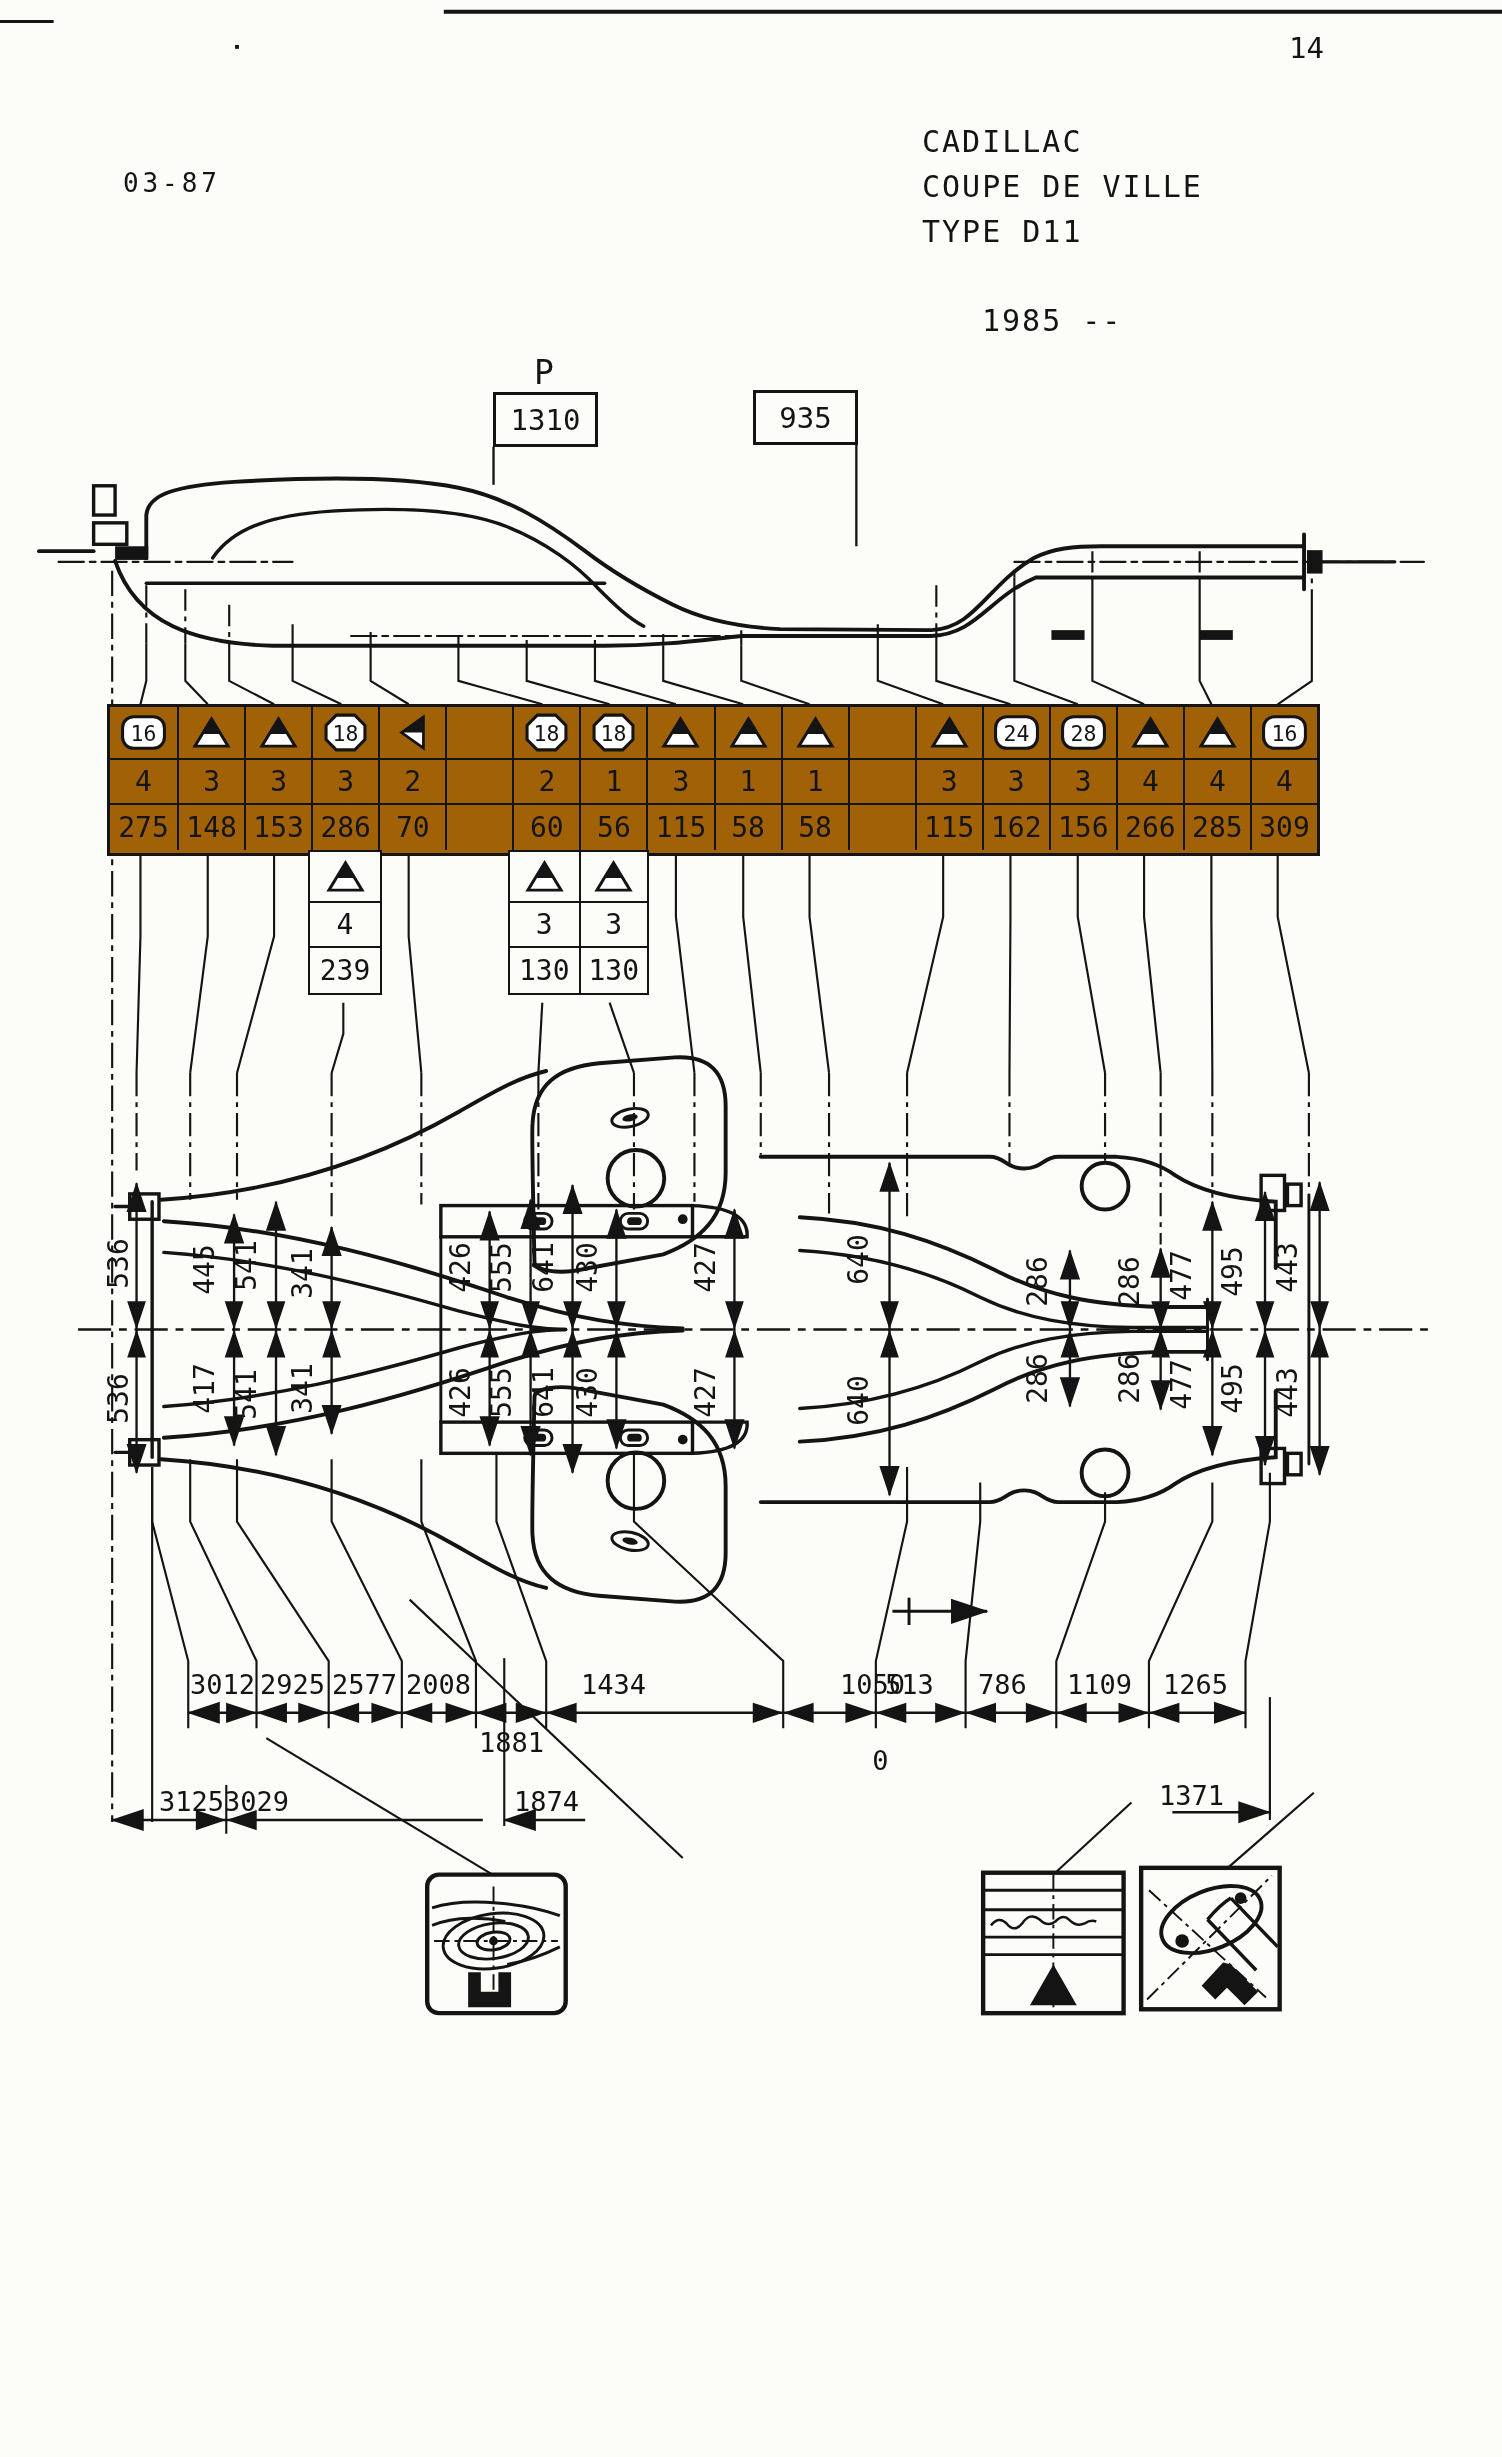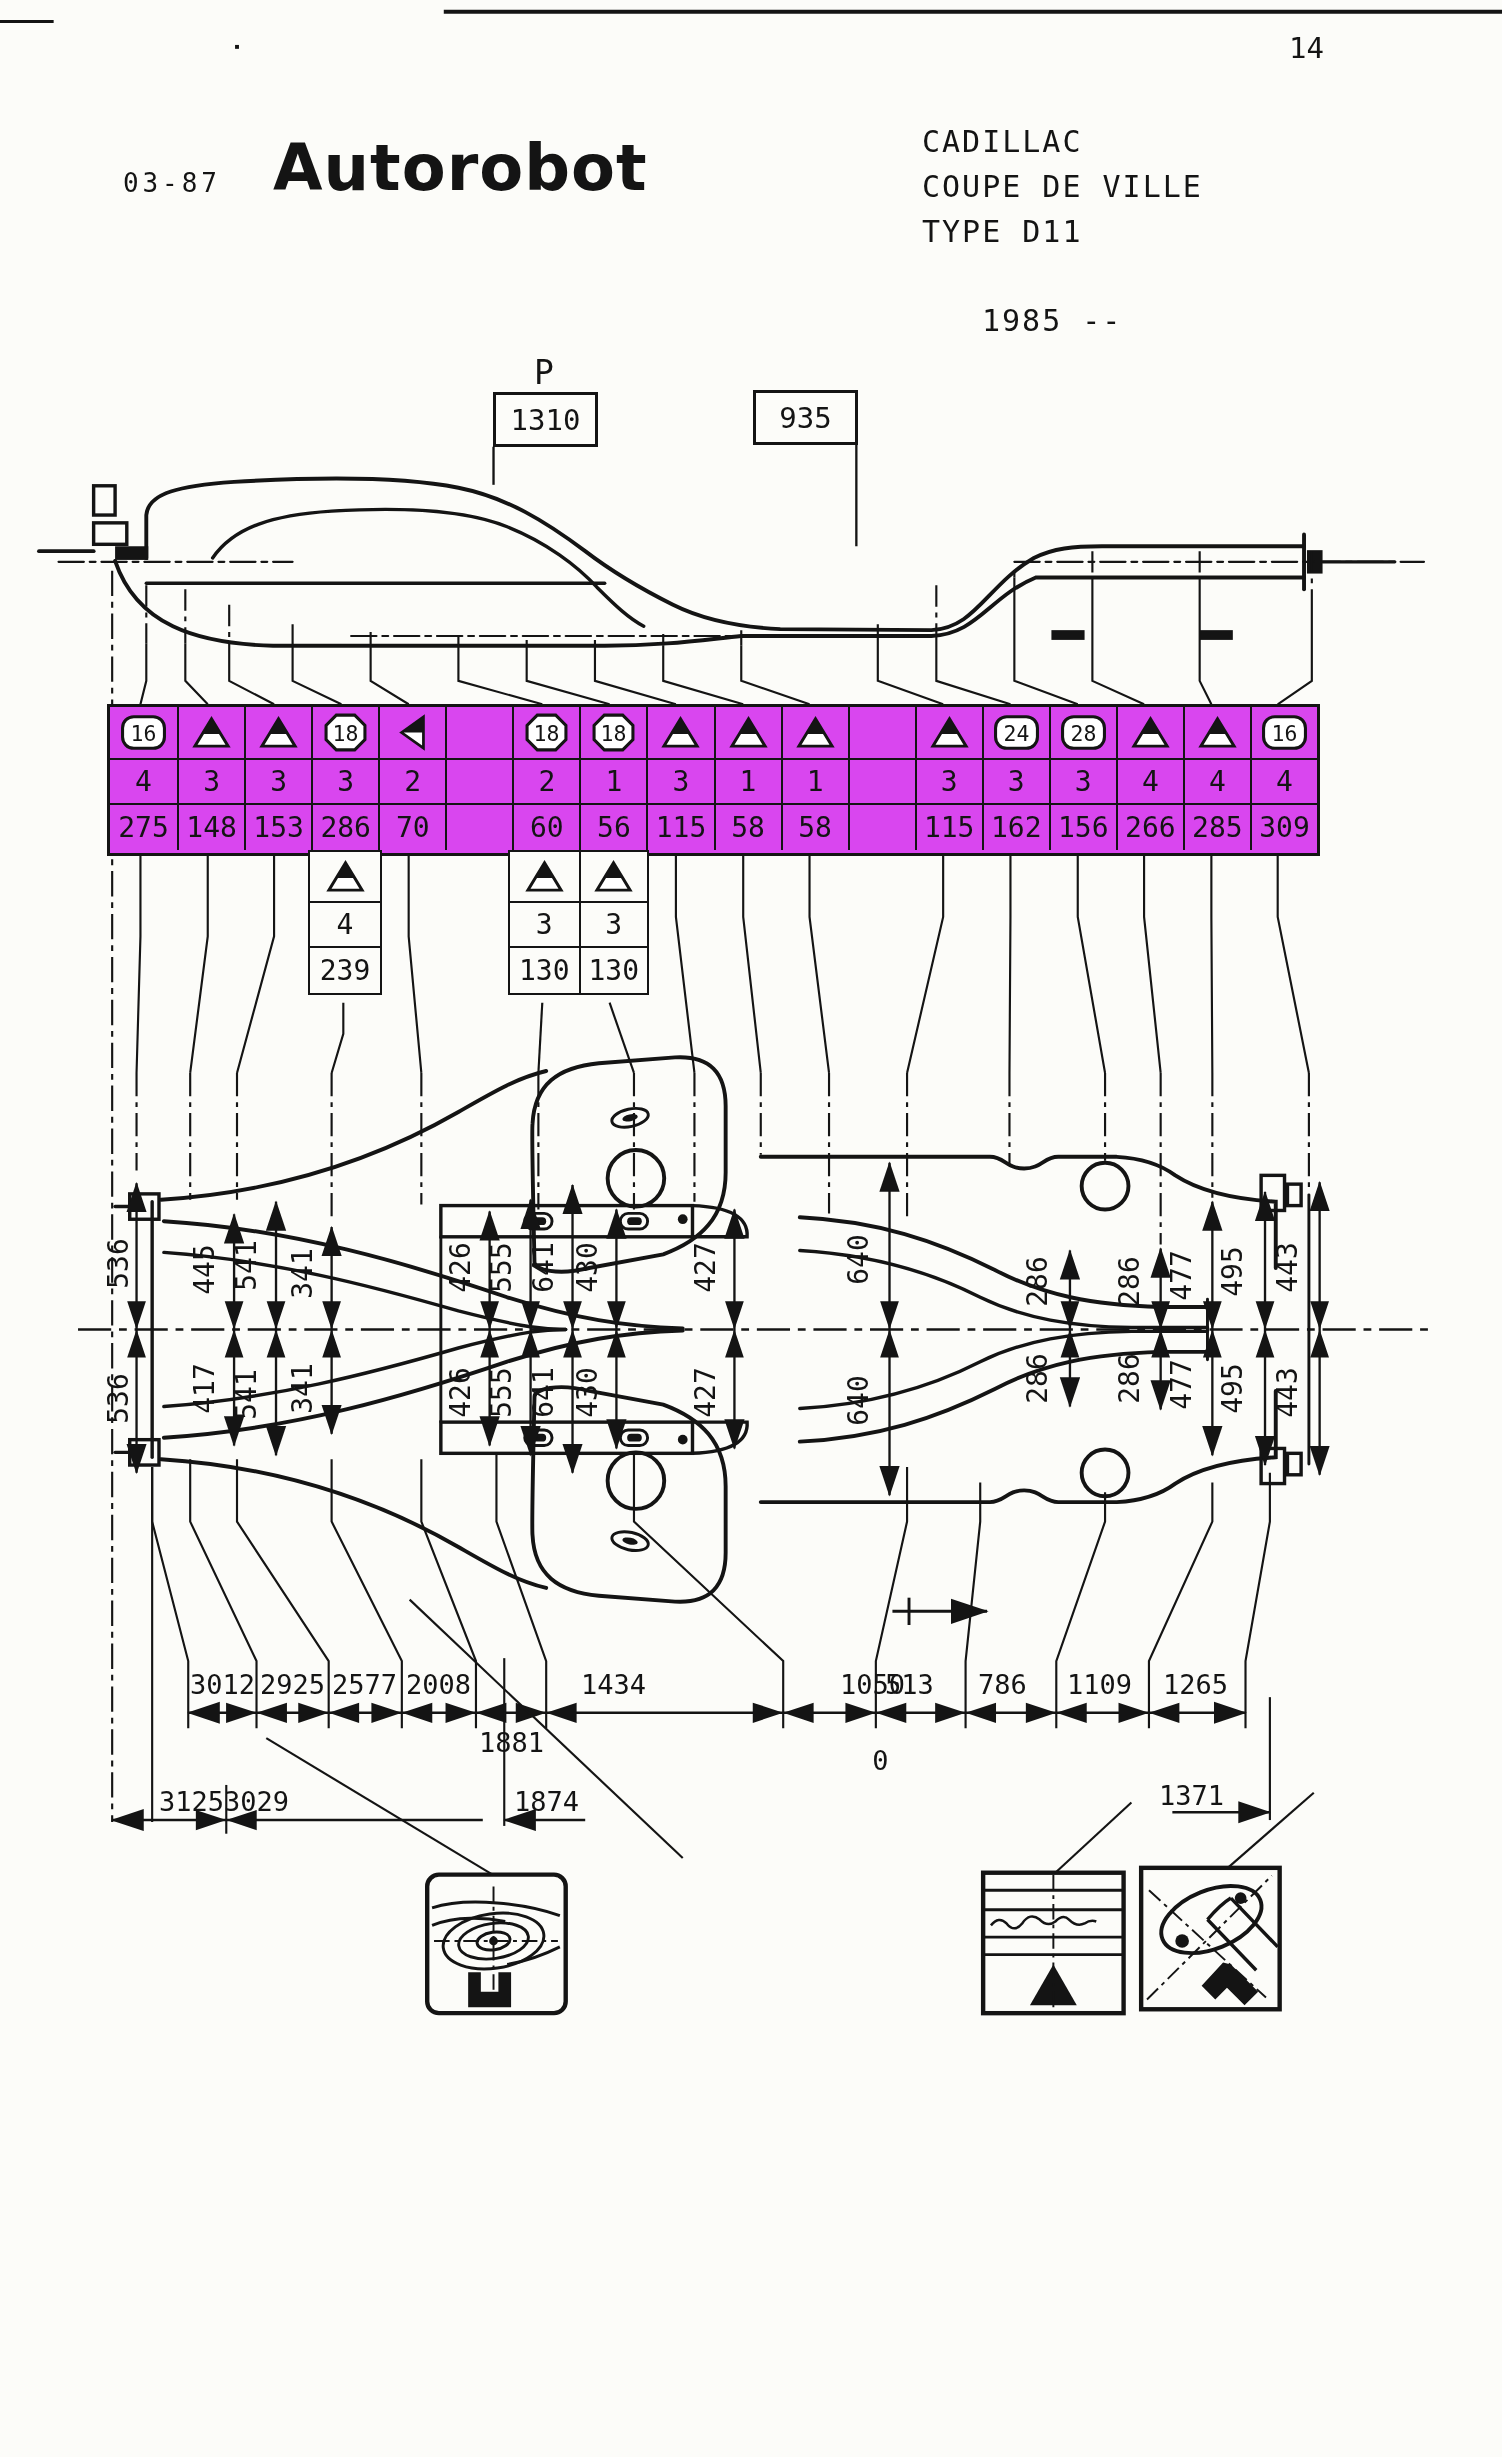--- a/index.html
+++ b/index.html
@@ -9,36 +9,35 @@
   svg text{font-family:"DejaVu Sans Mono",monospace;}
   #brand{font-family:"DejaVu Sans",sans-serif;font-weight:bold;font-size:64px;letter-spacing:1px;}
   #pageno{font-size:29px;}
   #doccode{font-size:26px;letter-spacing:3.9px;}
   .vehline{font-size:30px;letter-spacing:2px;line-height:45px;white-space:pre;}
   #plabel{font-size:33px;}
   .refbox{border:3.9px solid #141414;width:99px;height:49px;display:flex;align-items:center;justify-content:center;
           font-size:29px;background:#fcfcf9;}
   
   #table-main{left:107px;top:704px;width:1207px;height:146px;border:3.9px solid #141414;display:grid;
-              grid-template-columns:repeat(18,1fr);grid-template-rows:51px 45px 47px;background:#d946ef;}
+              grid-template-columns:repeat(18,1fr);grid-template-rows:51px 45px 47px;background:#a16207;}
   .tcell{display:flex;align-items:center;justify-content:center;font-size:28px;overflow:hidden;}
   .bl{border-left:2.9px solid #141414;} .bt{border-top:2.9px solid #141414;}
   .sub{position:absolute;border:2.9px solid #141414;display:grid;background:#fcfcf9;}
   .vdim{position:absolute;width:117px;height:31px;line-height:31px;text-align:center;font-size:28px;
         transform:rotate(-90deg);}
   .hdim{position:absolute;width:127px;height:29px;line-height:29px;text-align:center;font-size:27px;}
   .ink{stroke:#141414;fill:none;}
 </style>
 </head>
 <body>
 <div id="page">
 
 <div class="abs" id="pageno" style="left:1289px;top:31px;">14</div>
 <div class="abs" id="doccode" style="left:123px;top:168px;">03-87</div>
-<div class="abs" id="brand" style="left:273px;top:131px;">Autorobot</div>
 <div class="abs" style="left:922px;top:119px;">
   <div class="vehline">CADILLAC</div>
   <div class="vehline">COUPE DE VILLE</div>
   <div class="vehline">TYPE D11</div>
   <div class="vehline" style="padding-left:60px;margin-top:44px;">1985 --</div>
 </div>
 
 <div class="abs" id="plabel" style="left:534px;top:353px;">P</div>
 <div class="abs refbox" style="left:493px;top:392px;">1310</div>
 <div class="abs refbox" style="left:753px;top:390px;">935</div>

